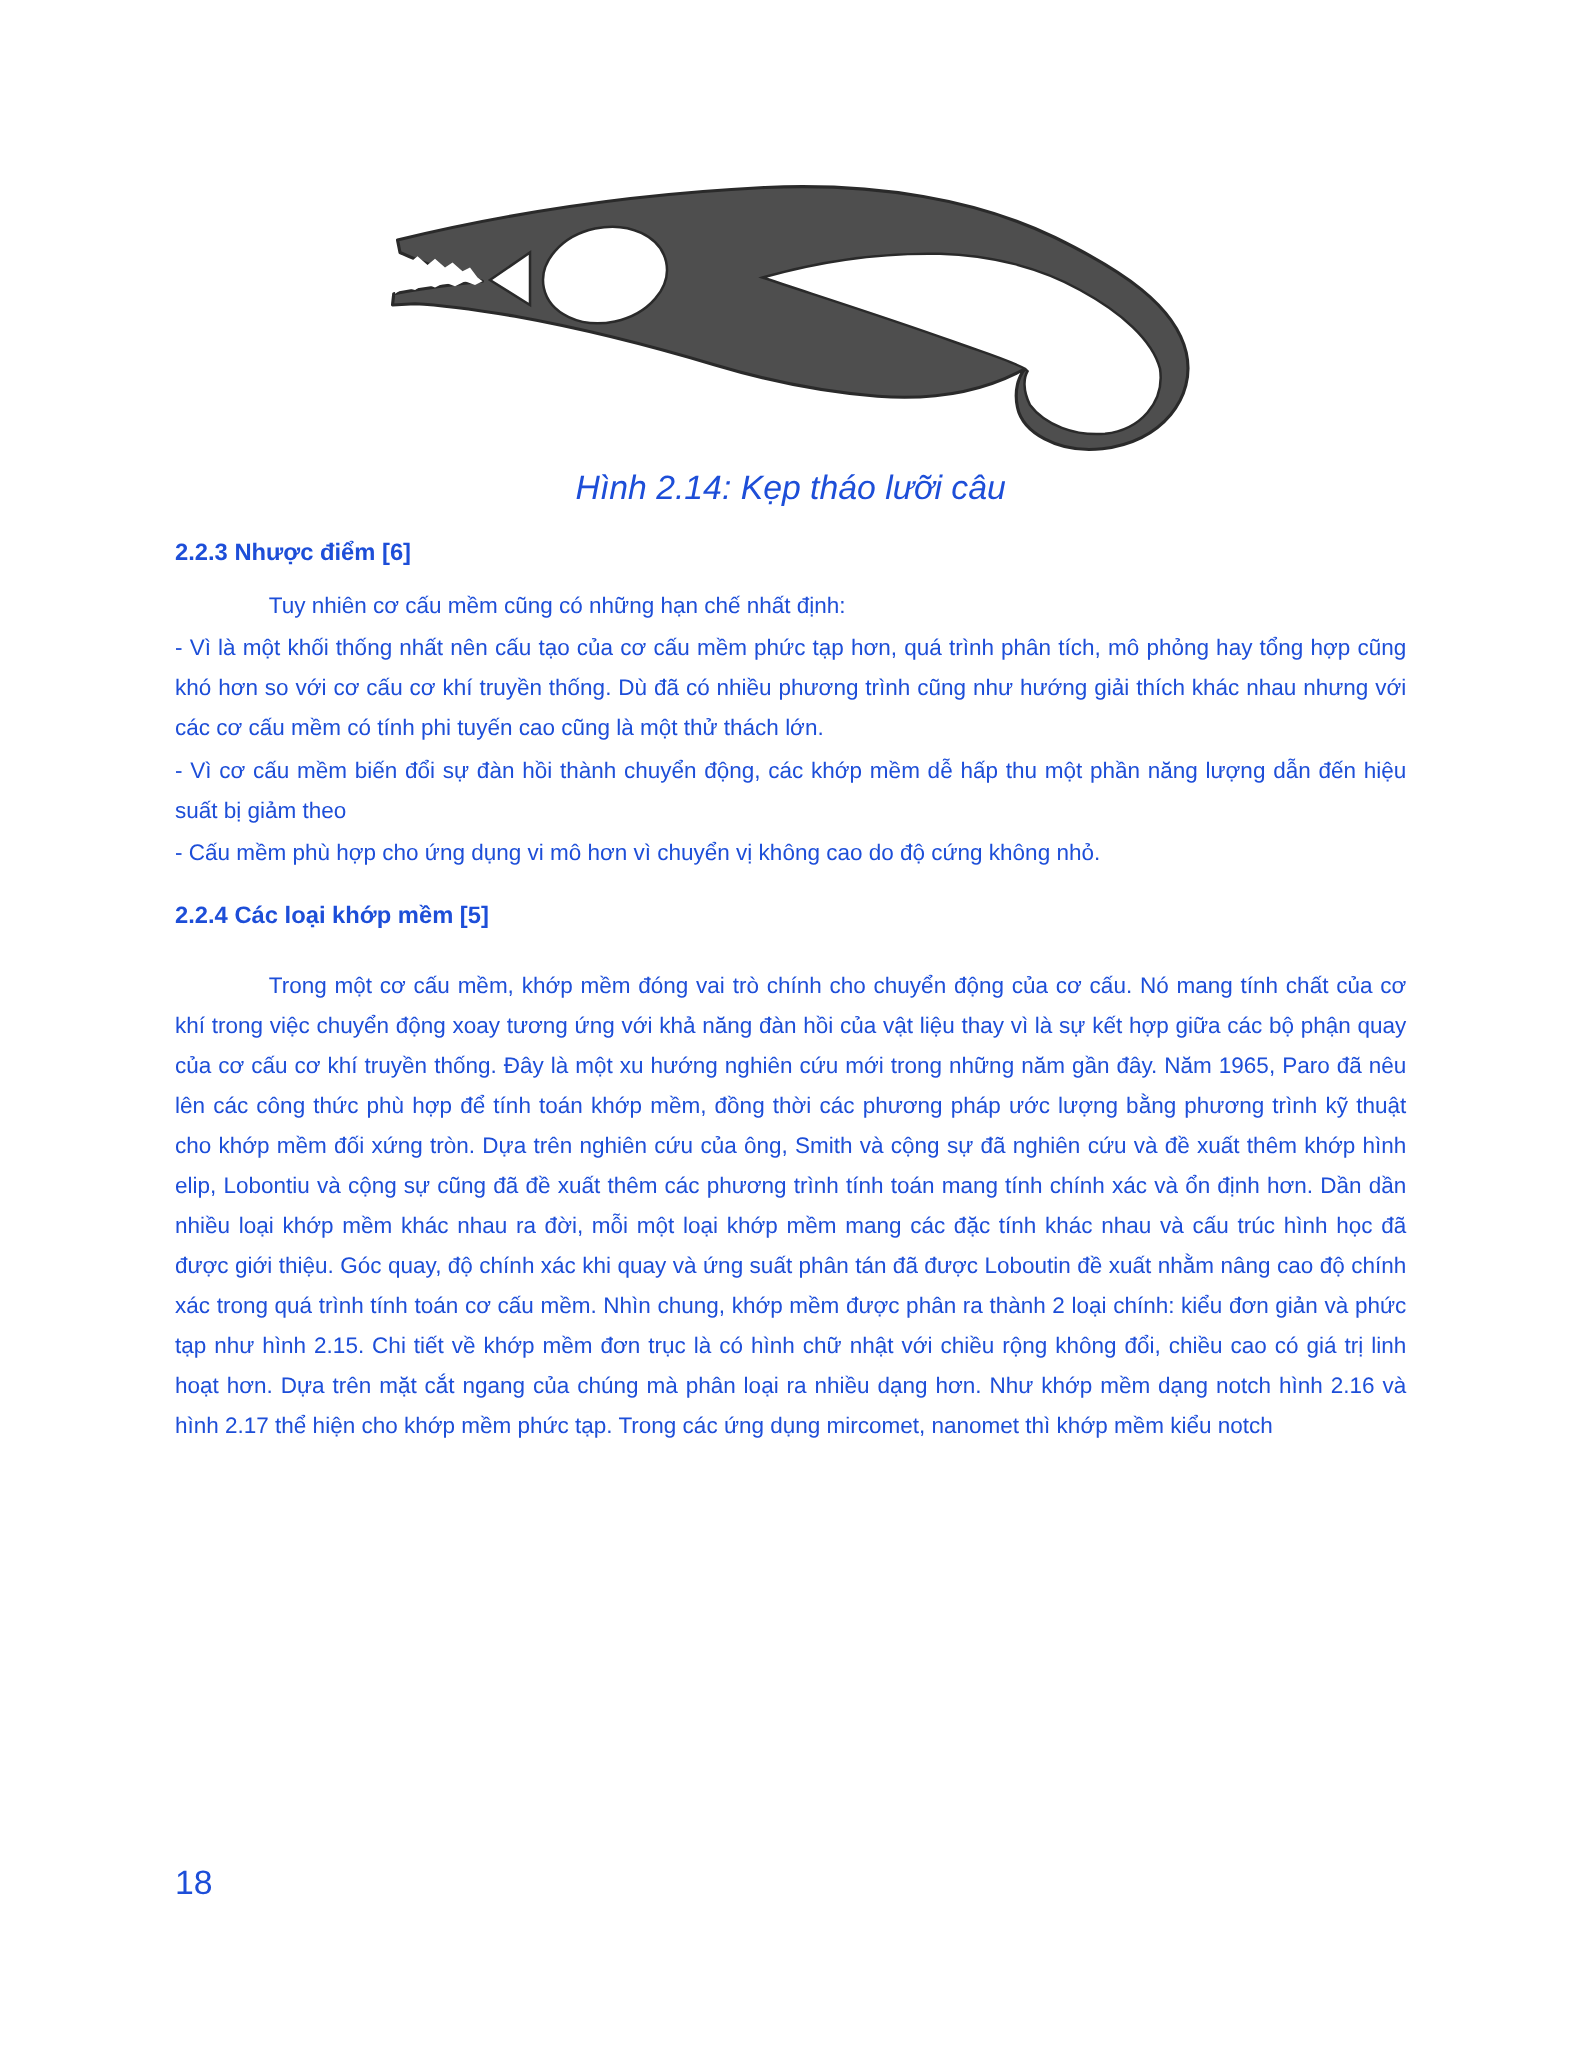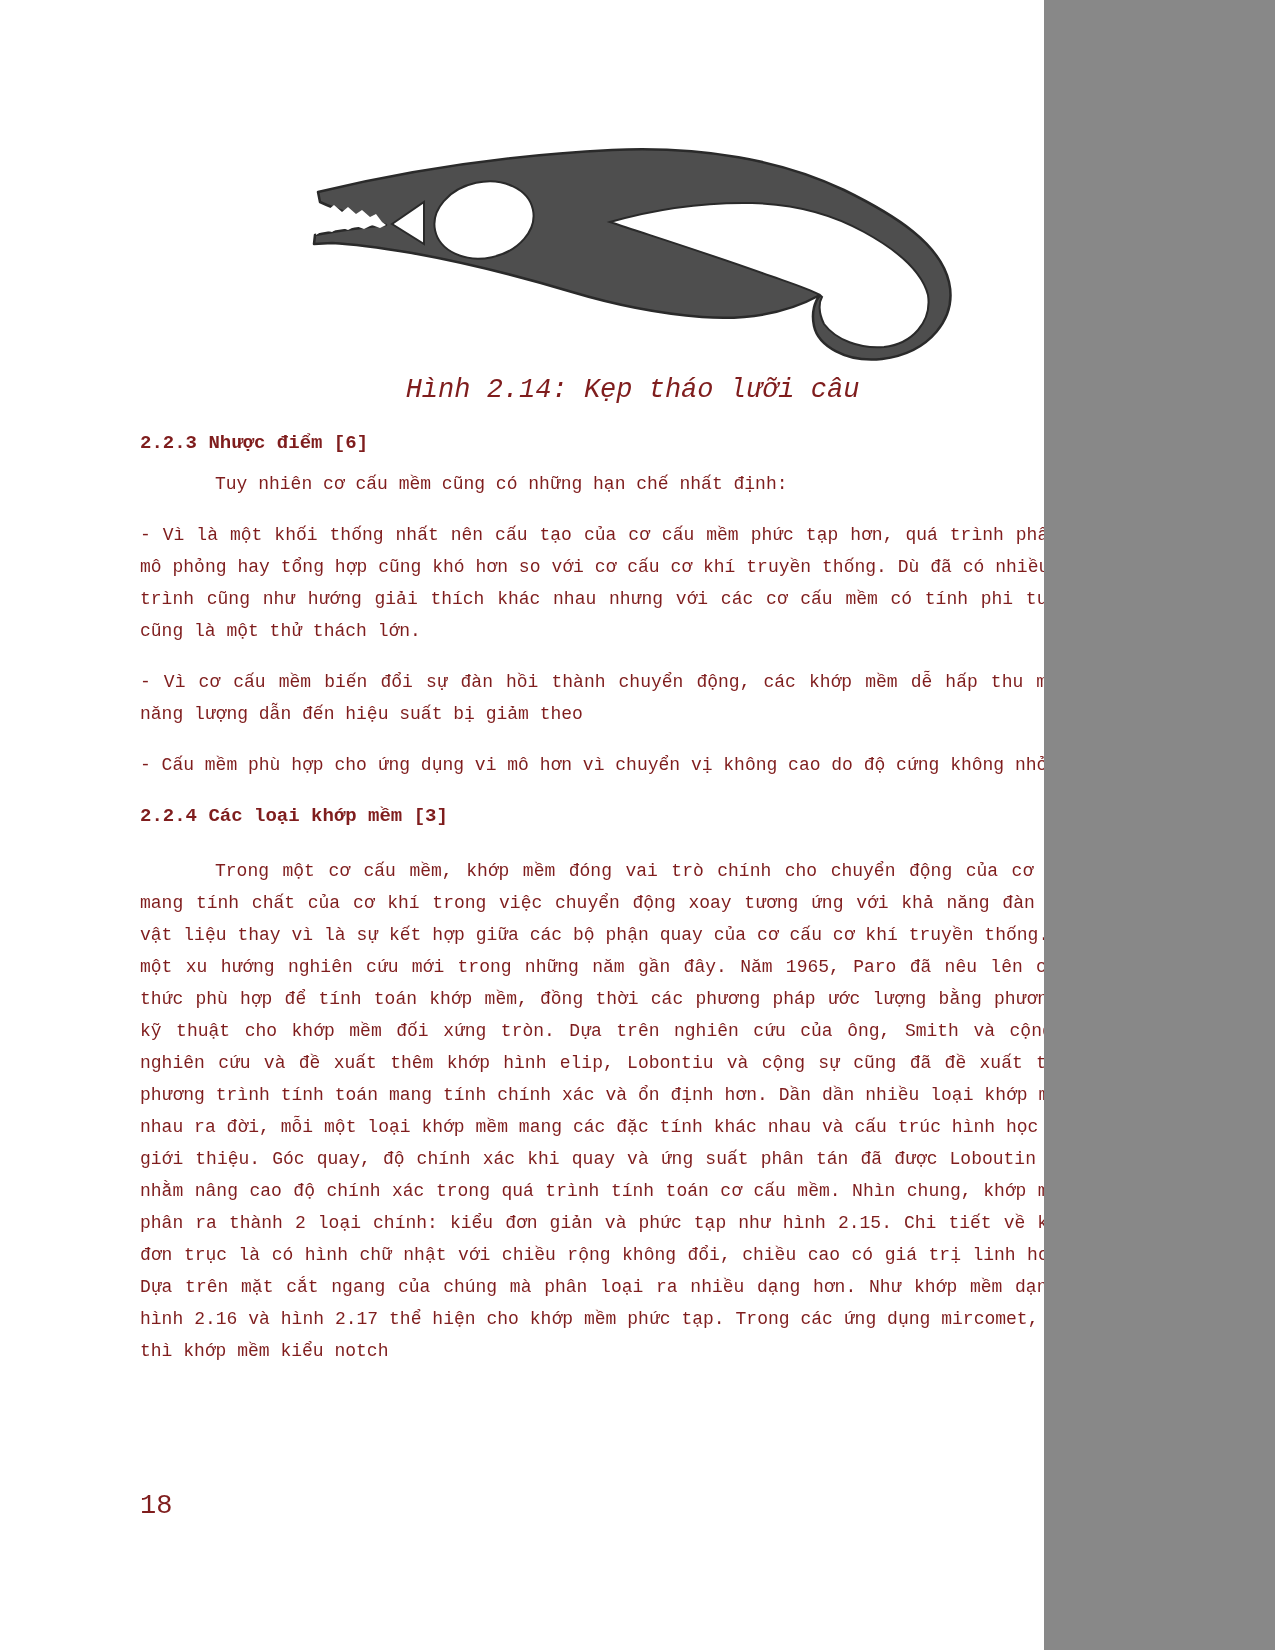--- a/index.html
+++ b/index.html
@@ -1,21 +1,21 @@
 <!DOCTYPE html>
 <html><head>
 <meta charset="utf-8">
 <style>
   html,body{margin:0;padding:0;background:#888;}
   .page{
     position:relative;
-    width:1044px;height:1650px;
+    width:1275px;height:1650px;
     background:#ffffff;
-    font-family:Liberation Mono, monospace;
-    color:#7f1d1d;
+    font-family:Liberation Sans, sans-serif;
+    color:#1d4ed8;
     overflow:hidden;
   }
   .content{
     position:absolute;left:140px;top:0;width:985px;
   }
   .fig{
     position:relative;
     margin:140px 0 0 0;
     height:228px;
   }
@@ -33,21 +33,21 @@
     font-weight:bold;
     margin:20px 0 0 0;
   }
   h2.second{margin-top:18px;}
   p{
     font-size:18px;
     line-height:32px;
     margin:0;
   }
   .intro{margin-top:8px;text-indent:75px;}
-  .bullet{margin-top:19px;text-align:justify;}
+  .bullet{margin-top:2px;text-align:justify;}
   .bodypara{margin-top:22px;text-indent:75px;text-align:justify;}
   .pageno{
     position:absolute;
     left:140px;top:1490px;width:985px;
     font-size:27px;line-height:32px;
   }
 </style>
 </head>
 <body>
 
@@ -103,20 +103,20 @@
 
     <p class="intro">Tuy nhiên cơ cấu mềm cũng có những hạn chế nhất định:</p>
 
     <p class="bullet">- Vì là một khối thống nhất nên cấu tạo của cơ cấu mềm phức tạp hơn, quá trình phân tích, mô phỏng hay tổng hợp cũng khó hơn so với cơ cấu cơ khí truyền thống. Dù đã có nhiều phương trình cũng như hướng giải thích khác nhau nhưng với các cơ cấu mềm có tính phi tuyến cao cũng là một thử thách lớn.</p>
 
     <p class="bullet">- Vì cơ cấu mềm biến đổi sự đàn hồi thành chuyển động, các khớp mềm dễ hấp thu một phần năng lượng dẫn đến hiệu suất bị giảm theo</p>
 
 
     <p class="bullet">- Cấu mềm phù hợp cho ứng dụng vi mô hơn vì chuyển vị không cao do độ cứng không nhỏ.</p>
 
-    <h2 class="second">2.2.4 Các loại khớp mềm [3]</h2>
+    <h2 class="second">2.2.4 Các loại khớp mềm [5]</h2>
 
     <p class="bodypara">Trong một cơ cấu mềm, khớp mềm đóng vai trò chính cho chuyển động của cơ cấu. Nó mang tính chất của cơ khí trong việc chuyển động xoay tương ứng với khả năng đàn hồi của vật liệu thay vì là sự kết hợp giữa các bộ phận quay của cơ cấu cơ khí truyền thống. Đây là một xu hướng nghiên cứu mới trong những năm gần đây. Năm 1965, Paro đã nêu lên các công thức phù hợp để tính toán khớp mềm, đồng thời các phương pháp ước lượng bằng phương trình kỹ thuật cho khớp mềm đối xứng tròn. Dựa trên nghiên cứu của ông, Smith và cộng sự đã nghiên cứu và đề xuất thêm khớp hình elip, Lobontiu và cộng sự cũng đã đề xuất thêm các phương trình tính toán mang tính chính xác và ổn định hơn. Dần dần nhiều loại khớp mềm khác nhau ra đời, mỗi một loại khớp mềm mang các đặc tính khác nhau và cấu trúc hình học đã được giới thiệu. Góc quay, độ chính xác khi quay và ứng suất phân tán đã được Loboutin đề xuất nhằm nâng cao độ chính xác trong quá trình tính toán cơ cấu mềm. Nhìn chung, khớp mềm được phân ra thành 2 loại chính: kiểu đơn giản và phức tạp như hình 2.15. Chi tiết về khớp mềm đơn trục là có hình chữ nhật với chiều rộng không đổi, chiều cao có giá trị linh hoạt hơn. Dựa trên mặt cắt ngang của chúng mà phân loại ra nhiều dạng hơn. Như khớp mềm dạng notch hình 2.16 và hình 2.17 thể hiện cho khớp mềm phức tạp. Trong các ứng dụng mircomet, nanomet thì khớp mềm kiểu notch</p>
 
   </div>
 
   <div class="pageno">18</div>
 </div>
 
 </body></html>

